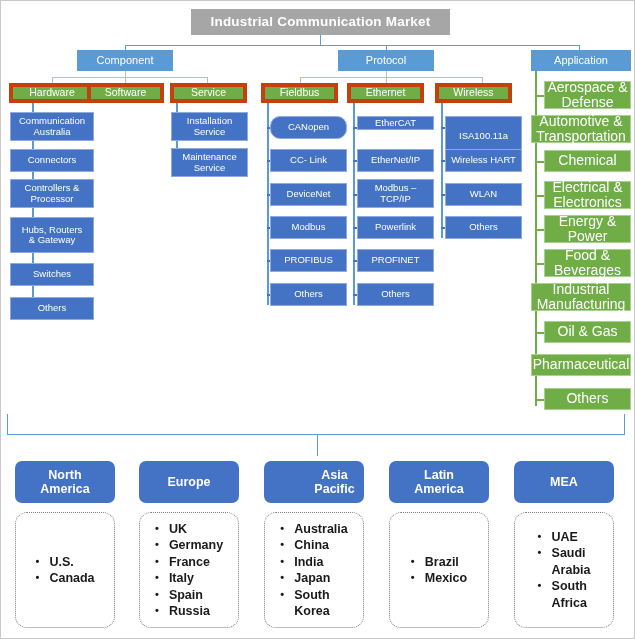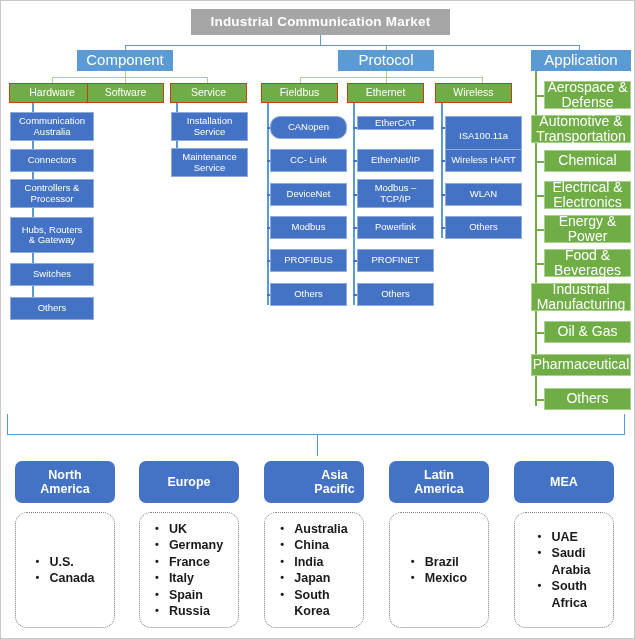--- a/index.html
+++ b/index.html
@@ -35,25 +35,25 @@
   .box-title {
     background: #a6a6a6;
     border: 1px solid #a6a6a6;
     font-size: 13.5px;
     font-weight: bold;
     letter-spacing: .2px;
   }
   .box-l2 {
     background: #5b9bd5;
     border: 1px solid #5b9bd5;
-    font-size: 15px;
+    font-size: 11px;
   }
   .box-green {
     background: #70ad47;
-    border: 1px solid #c2410c;
+    border: 4px solid #c2410c;
     font-size: 10.5px;
   }
   .box-blue {
     background: #4472c4;
     border: 1px solid #8faadc;
     font-size: 9.5px;
   }
   .box-app {
     background: #70ad47;
     border: 1px solid #a9d18e;

